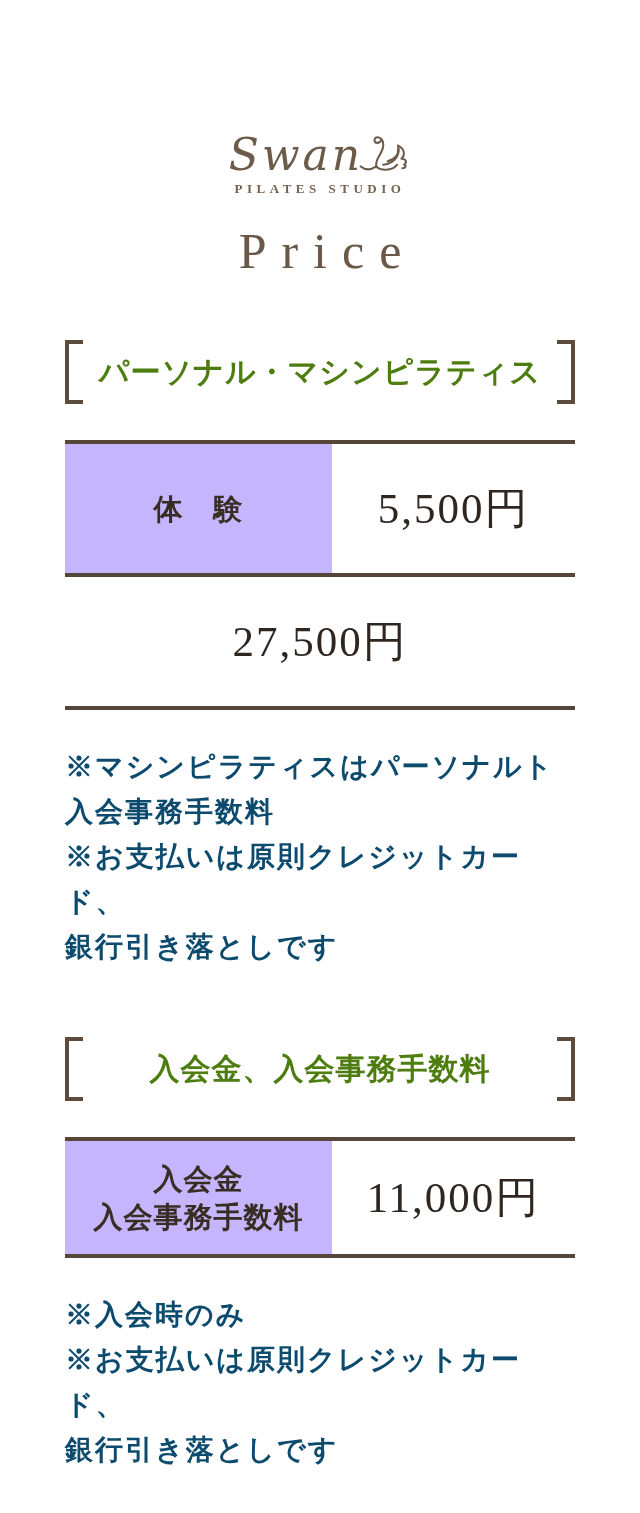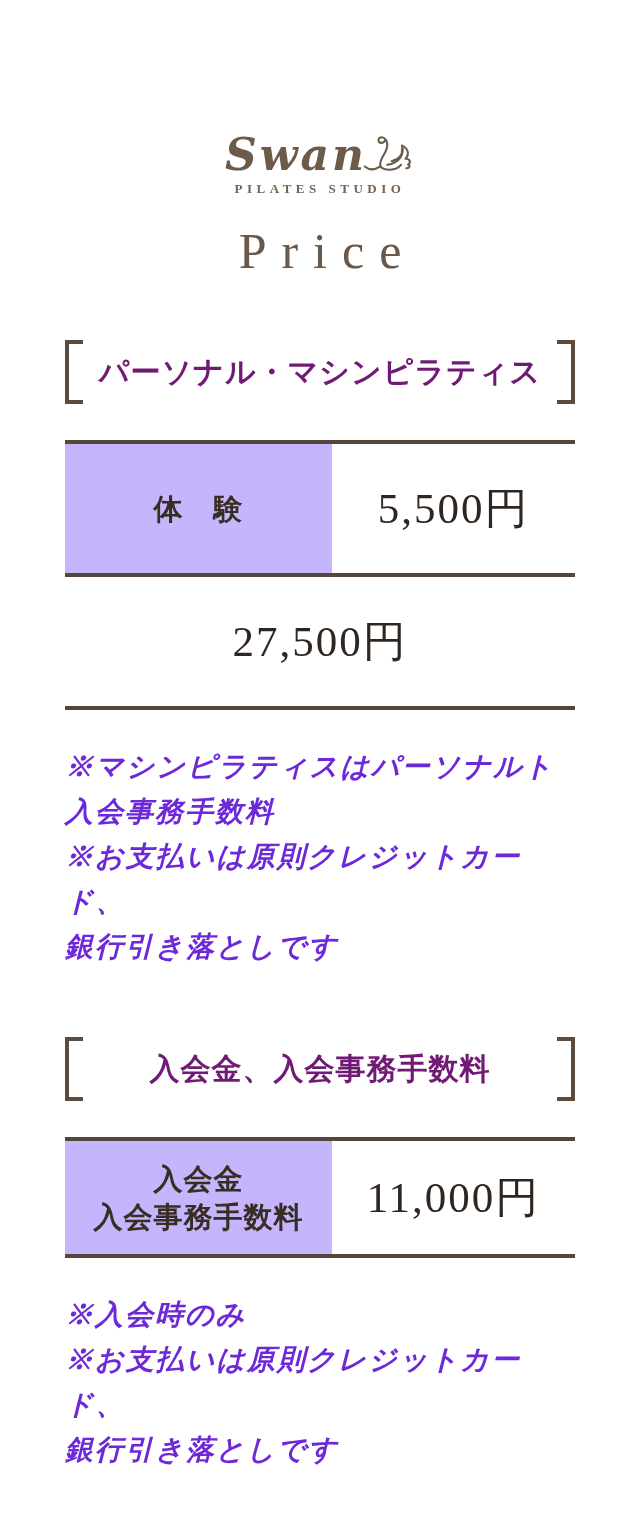--- a/index.html
+++ b/index.html
@@ -27,21 +27,21 @@
     text-align: center;
   }
   .logo-row {
     display: inline-flex;
     align-items: flex-end;
     justify-content: center;
   }
   .logo-script {
     font-family: "DejaVu Serif", "Liberation Serif", serif;
     font-style: italic;
-    font-weight: 700;
+    font-weight: 400;
     font-size: 44px;
     line-height: 46px;
     letter-spacing: 3px;
     color: #6d5b4a;
   }
   .swan-glyph {
     margin-left: -4px;
     margin-bottom: 6px;
   }
   .logo-sub {
@@ -91,21 +91,21 @@
     right: 0;
     border-right: 4px solid #5d4b3d;
     border-top: 4px solid #5d4b3d;
     border-bottom: 4px solid #5d4b3d;
   }
   .section-title {
     margin: 12px;
     font-size: 30px;
     font-weight: 600;
     letter-spacing: 1px;
-    color: #701a75;
+    color: #4d7c0f;
     white-space: nowrap;
   }
   
   .price-table {
     margin-top: 36px;
     border-top: 4px solid #564639;
     border-bottom: 4px solid #564639;
   }
   .price-row {
     display: flex;
@@ -141,22 +141,21 @@
   .price-row-single { height: 113px; }
   
   .notes {
     margin-top: 34px;
   }
   .note-line {
     font-size: 28px;
     font-weight: 600;
     line-height: 45px;
     letter-spacing: 2px;
-    color: #6d28d9;
-    font-style: italic;
+    color: #0c4a6e;
   }
 </style>
 </head>
 <body>
 
 <div class="page">
 
   <div class="header">
     <div class="logo">
       <div class="logo-row">

